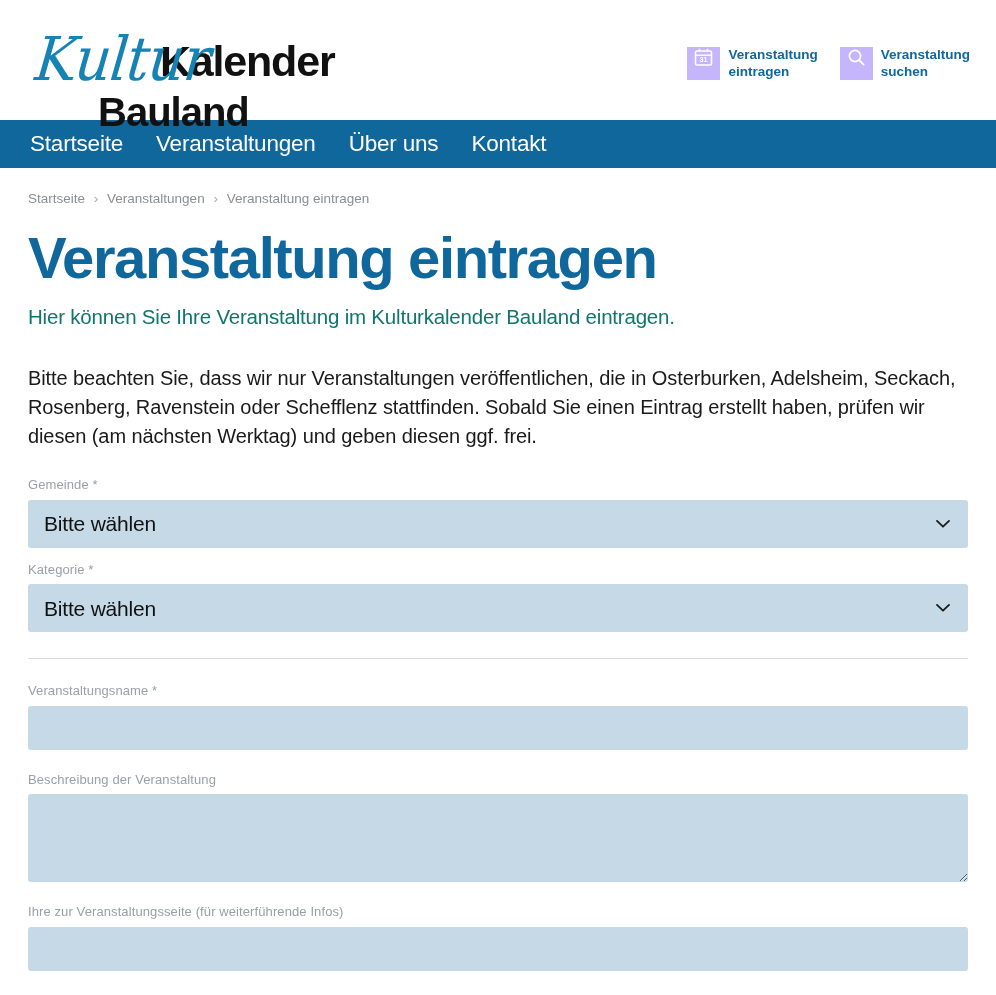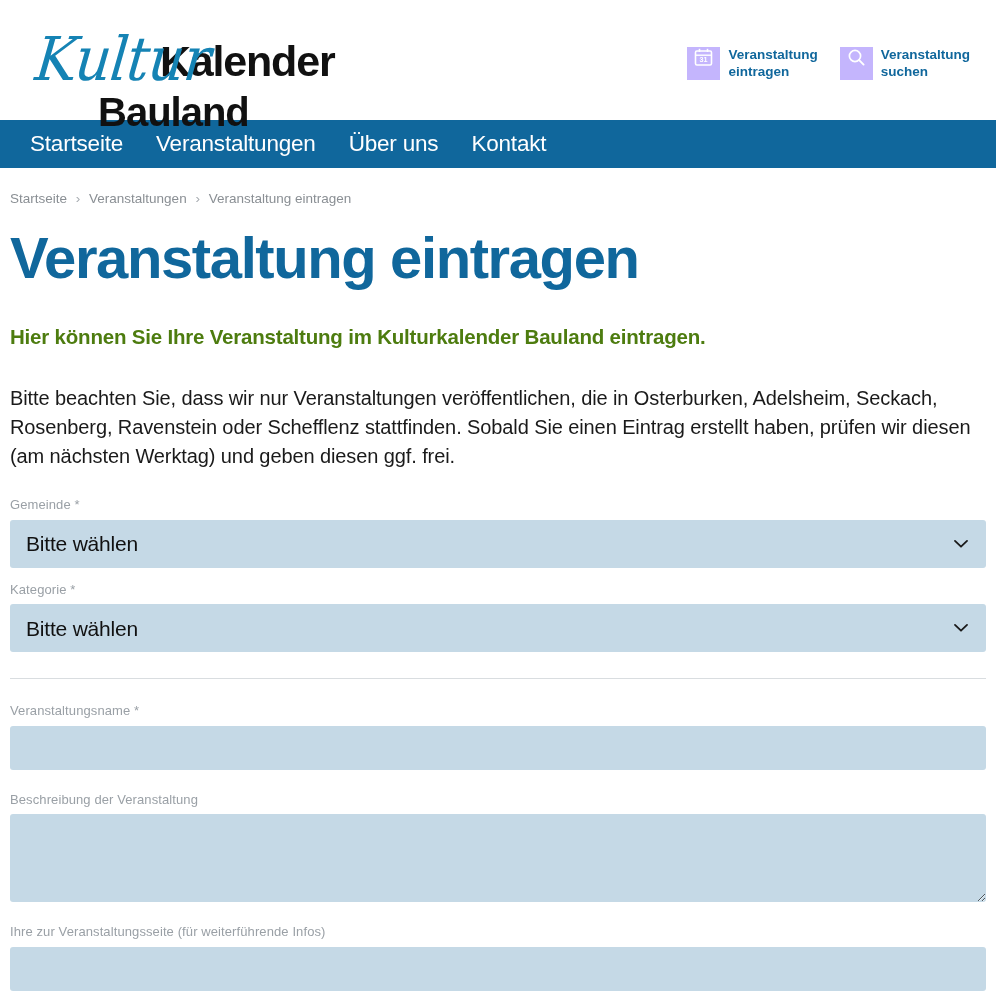--- a/index.html
+++ b/index.html
@@ -114,21 +114,21 @@
     font-weight: 400;
     text-decoration: none;
     line-height: 1;
     white-space: nowrap;
     cursor: pointer;
     letter-spacing: -0.2px;
   }
 
   
   .content {
-    padding: 0 10px;
+    padding: 0 28px;
   }
   .breadcrumb {
     padding-top: 24px;
     font-size: 13.5px;
     color: #8a8f94;
     line-height: 1;
     white-space: nowrap;
   }
   .breadcrumb .crumb { color: #8a8f94; text-decoration: none; cursor: pointer; }
   .breadcrumb .sep { margin: 0 5px; color: #a6abb0; }
@@ -136,24 +136,24 @@
 
   .page-title {
     margin: 22px 0 0 0;
     font-size: 58px;
     font-weight: 700;
     color: #10679c;
     line-height: 1.05;
     letter-spacing: -1.4px;
   }
   .page-subtitle {
-    margin: 36px 0 0 0;
+    margin: 16px 0 0 0;
     font-size: 20.5px;
-    font-weight: 700;
-    color: #4d7c0f;
+    font-weight: 400;
+    color: #0f766e;
     line-height: 1.3;
     letter-spacing: -0.2px;
   }
   .page-intro {
     margin: 33px 0 0 0;
     font-size: 20px;
     font-weight: 400;
     color: #1a1a1a;
     line-height: 1.45;
     letter-spacing: -0.1px;

